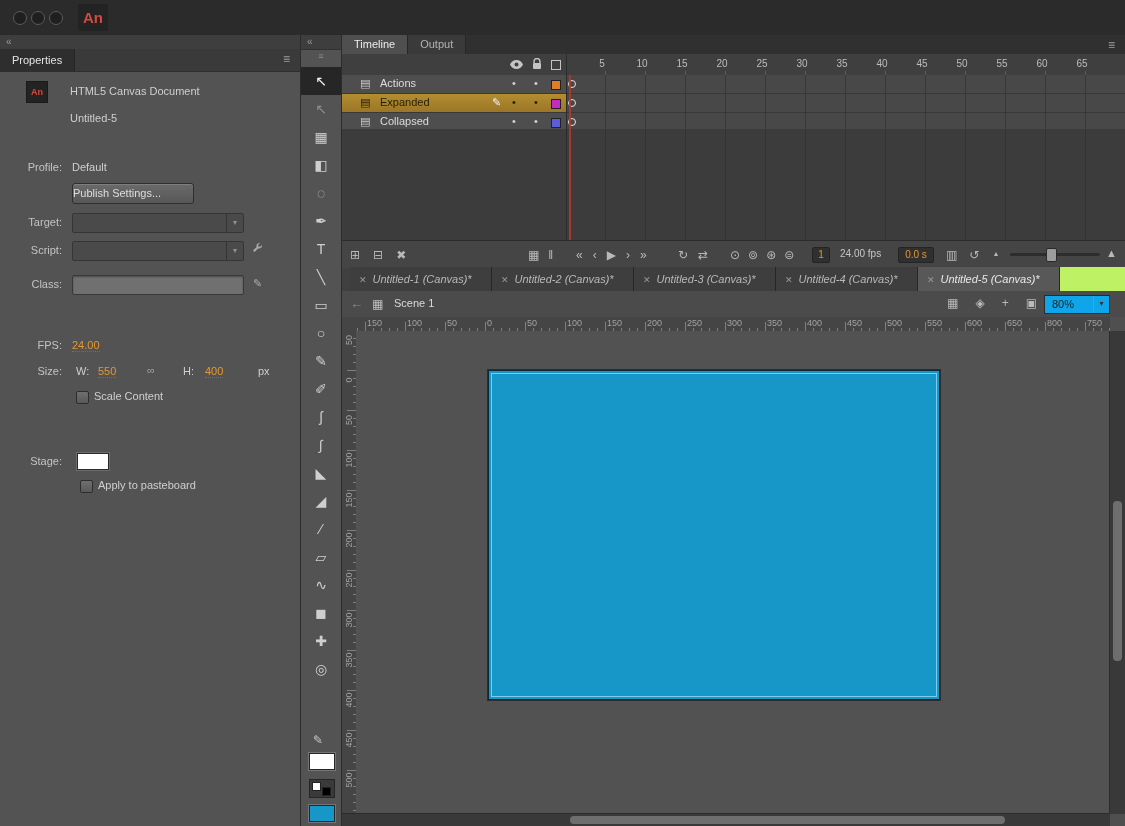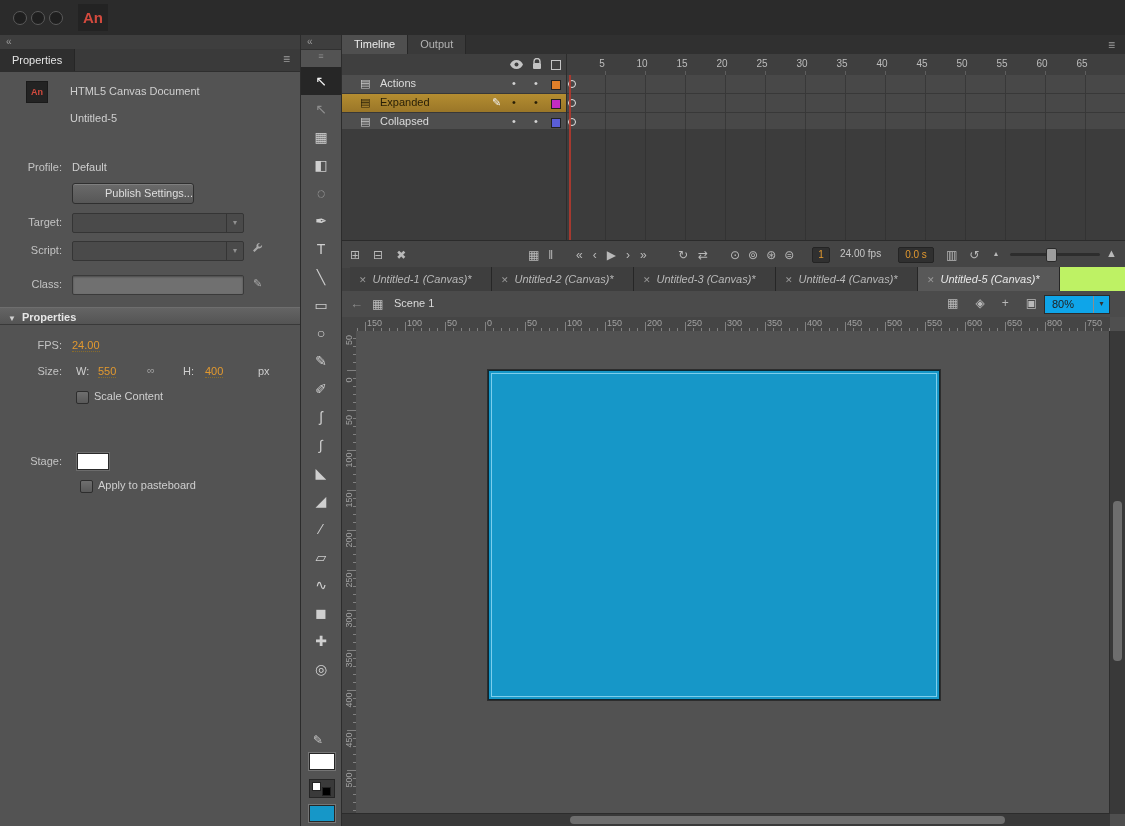--- a/index.html
+++ b/index.html
@@ -15,21 +15,21 @@
   #props{position:absolute;left:0;top:35px;width:300px;height:791px;background:#535353;border-right:1px solid #2c2c2c;}
   .strip{position:absolute;left:0;top:0;width:100%;height:14px;background:#3e3e3e;border-bottom:1px solid #313131;color:#9a9a9a;font-size:10px;line-height:13px;}
   #props-tabrow{position:absolute;left:0;top:14px;width:100%;height:22px;background:#3a3a3a;border-bottom:1px solid #2e2e2e;}
   #props-tab{position:absolute;left:0;top:0;height:22px;padding:0 12px;background:#2e2e2e;color:#e4e4e4;line-height:22px;border-right:1px solid #262626;}
   .panel-menu{position:absolute;right:10px;top:3px;color:#9f9f9f;font-size:12px;}
   .plabel{position:absolute;width:62px;text-align:right;color:#c3c3c3;}
   .pvalue{position:absolute;color:#cfcfcf;}
   .accent{color:#E2992F;}
   .underl{border-bottom:1px dotted #8a6c29;}
   .btn{position:absolute;background:linear-gradient(#6a6a6a,#575757);border:1px solid #2f2f2f;border-radius:3px;
-       color:#dedede;text-align:right;height:19px;line-height:18px;box-shadow:inset 0 1px 0 rgba(255,255,255,.14);}
+       color:#dedede;text-align:left;height:19px;line-height:18px;box-shadow:inset 0 1px 0 rgba(255,255,255,.14);}
   .sec{position:absolute;left:0;width:100%;height:18px;background:linear-gradient(#646464,#545454);
        border-top:1px solid #6e6e6e;border-bottom:1px solid #393939;color:#e6e6e6;font-weight:bold;line-height:18px;padding-left:8px;box-sizing:border-box;}
   .sec .tri{font-size:8px;color:#d0d0d0;margin-right:6px;}
   .dropdown{position:absolute;width:170px;height:18px;background:#4a4a4a;border:1px solid #353535;border-radius:2px;}
   .dropdown .arrow{position:absolute;right:0;top:0;width:16px;height:100%;border-left:1px solid #353535;color:#909090;font-size:8px;text-align:center;line-height:17px;}
   .textfield{position:absolute;width:170px;height:18px;background:#707070;border:1px solid #3a3a3a;border-radius:2px;box-shadow:inset 0 1px 2px rgba(0,0,0,.35);}
   .checkbox{position:absolute;width:11px;height:11px;background:linear-gradient(#6f6f6f,#595959);border:1px solid #2d2d2d;border-radius:2px;}
   .minicon{position:absolute;color:#a9a9a9;font-size:11px;}
   #stage-swatch{position:absolute;border:1px solid #2a2a2a;box-shadow:0 0 0 1px #6c6c6c;}
   
@@ -156,21 +156,20 @@
     <span class="minicon" style="left:252px;top:207px">
       <svg width="11" height="11" viewBox="0 0 11 11">
           <path d="M8 1a3 3 0 0 0-3.4 3.9L1 8.5 2.5 10l3.6-3.6A3 3 0 0 0 10 3L8.2 4.8 6.5 4.5 6.2 2.8z" fill="#a9a9a9"></path>
         </svg>
     </span>
 
     <span class="plabel" style="top:243px">Class:</span>
     <div class="textfield" style="left:72px;top:240px"></div>
     <span class="minicon" style="left:253px;top:242px">✎</span>
 
-    <div class="sec" style="top:272px"><span class="tri">▼</span><span>Properties</span></div>
 
     <span class="plabel" style="top:304px">FPS:</span>
     <span class="pvalue accent underl" style="left:72px;top:304px">24.00</span>
 
     <span class="plabel" style="top:330px">Size:</span>
     <span class="pvalue" style="left:76px;top:330px">W:</span>
     <span class="pvalue accent underl" style="left:98px;top:330px">550</span>
     <span class="pvalue" style="left:147px;top:329px;color:#9f9f9f">∞</span>
     <span class="pvalue" style="left:183px;top:330px">H:</span>
     <span class="pvalue accent underl" style="left:205px;top:330px">400</span>

